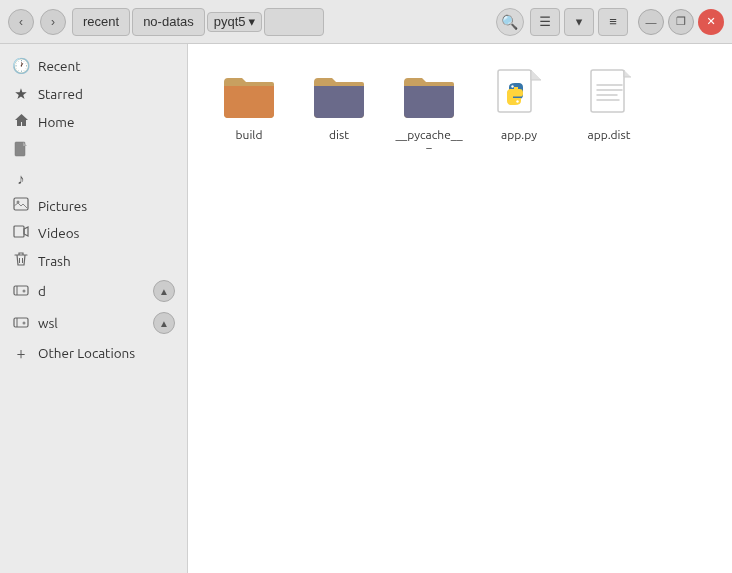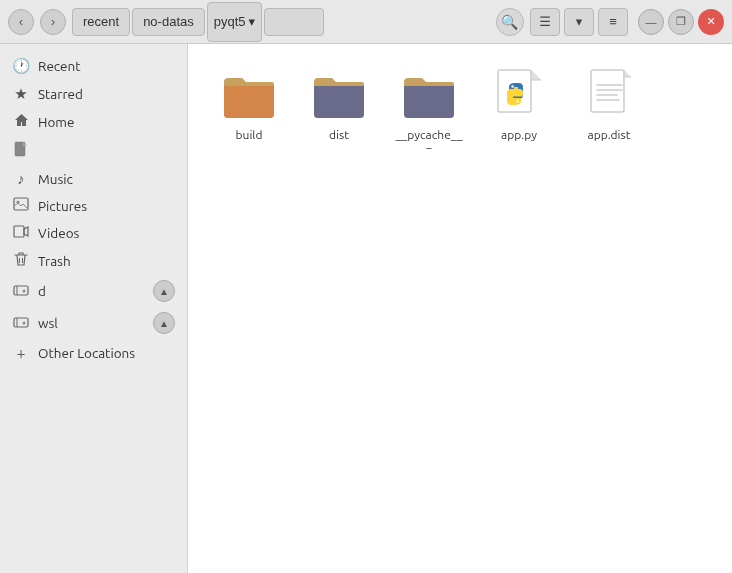--- a/index.html
+++ b/index.html
@@ -60,21 +60,21 @@
     }
 
     .breadcrumb-dropdown {
       background: #d8d8d8;
       border: 1px solid #b8b8b8;
       border-radius: 4px;
       padding: 3px 6px;
       font-size: 13px;
       cursor: pointer;
       color: #333;
-      height: 40px;
+      height: 20px;
       display: flex;
       align-items: center;
       gap: 3px;
     }
 
     .breadcrumb-entry {
       background: #d8d8d8;
       border: 1px solid #b8b8b8;
       border-radius: 4px;
       padding: 3px 10px;
@@ -319,21 +319,20 @@
         <svg width="14" height="16" viewBox="0 0 14 16" fill="none">
           <rect x="1" y="1" width="10" height="14" rx="1" fill="#888" stroke="#777" stroke-width="0.5"></rect>
           <path d="M9 1v4h4L9 1z" fill="#aaa"></path>
         </svg>
       </span>
     </div>
 
 
     <div class="sidebar-item">
       <span class="sidebar-icon">♪</span>
-      <span class="sidebar-label">Music</span>
     </div>
 
     <div class="sidebar-item">
       <span class="sidebar-icon">
         <svg width="16" height="14" viewBox="0 0 16 14" fill="none">
           <rect x="1" y="1" width="14" height="12" rx="1.5" fill="none" stroke="#666" stroke-width="1.2"></rect>
           <circle cx="5" cy="5" r="1.5" fill="#888"></circle>
           <path d="M1 9l4-3 3 3 2-2 4 4" stroke="#888" stroke-width="1" fill="none"></path>
         </svg>
       </span>

